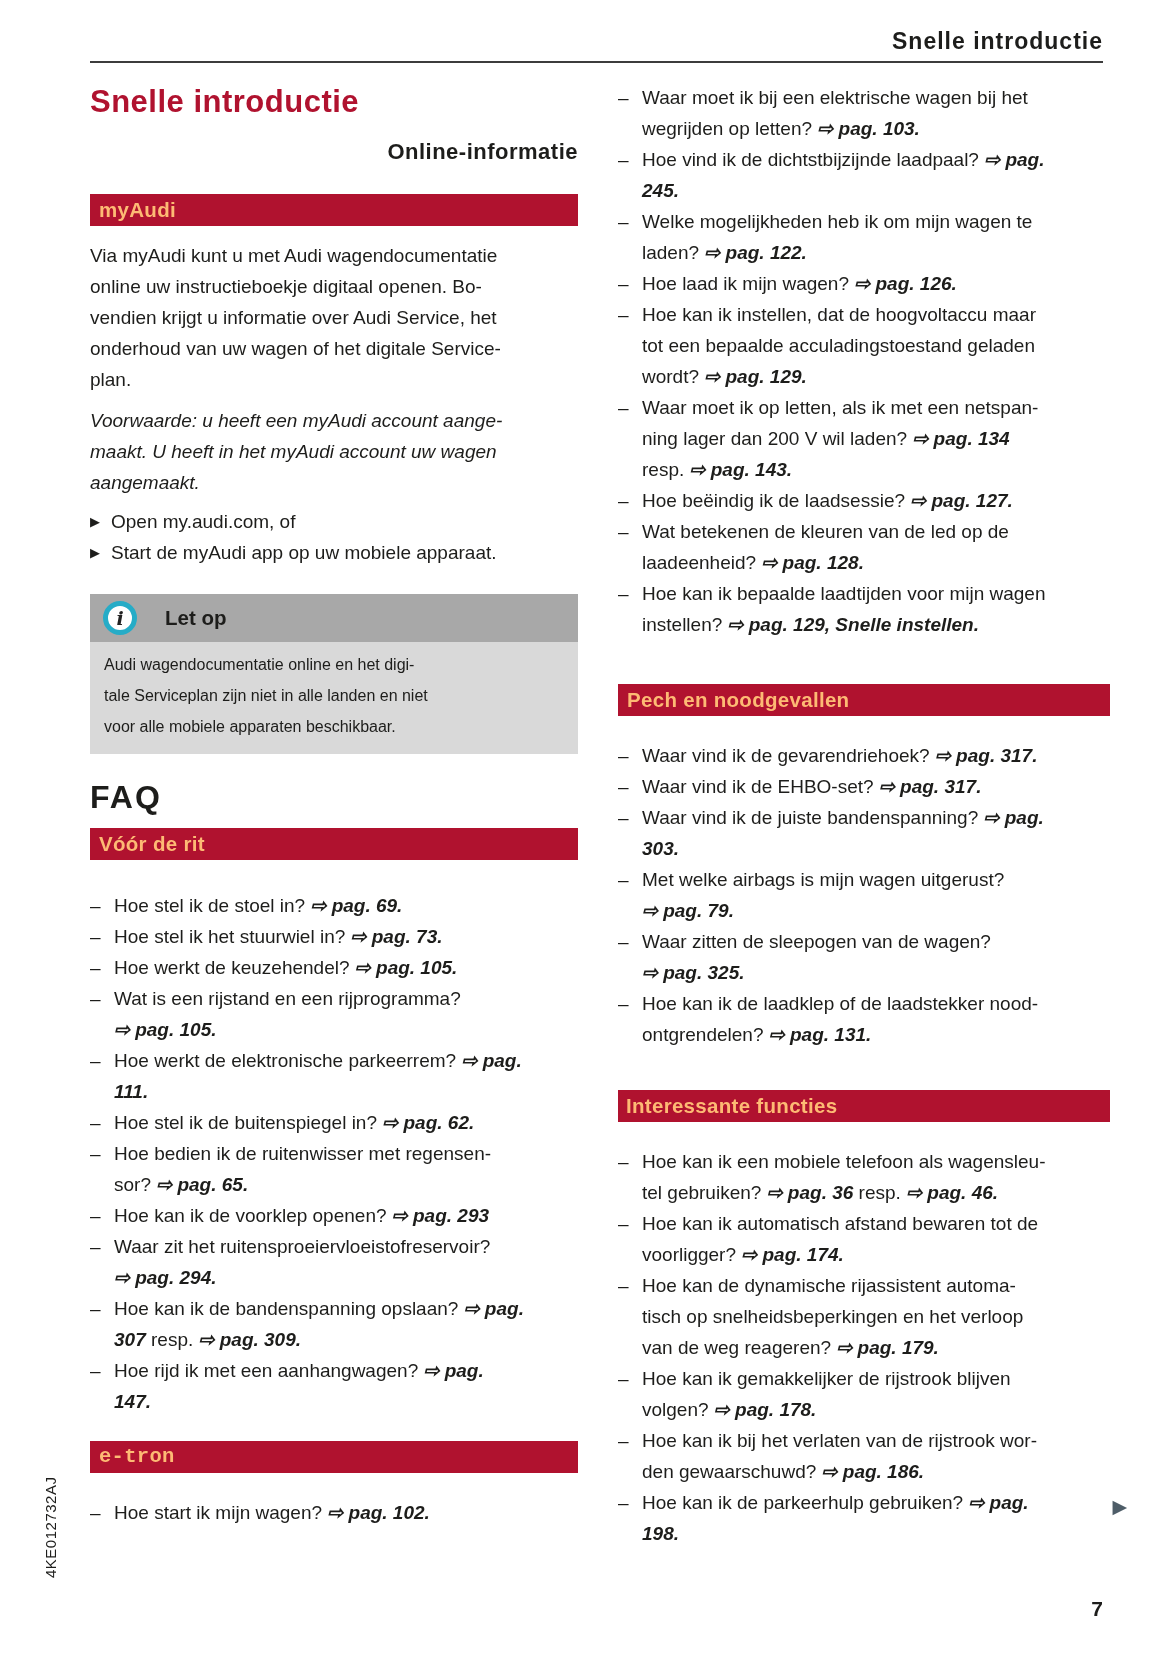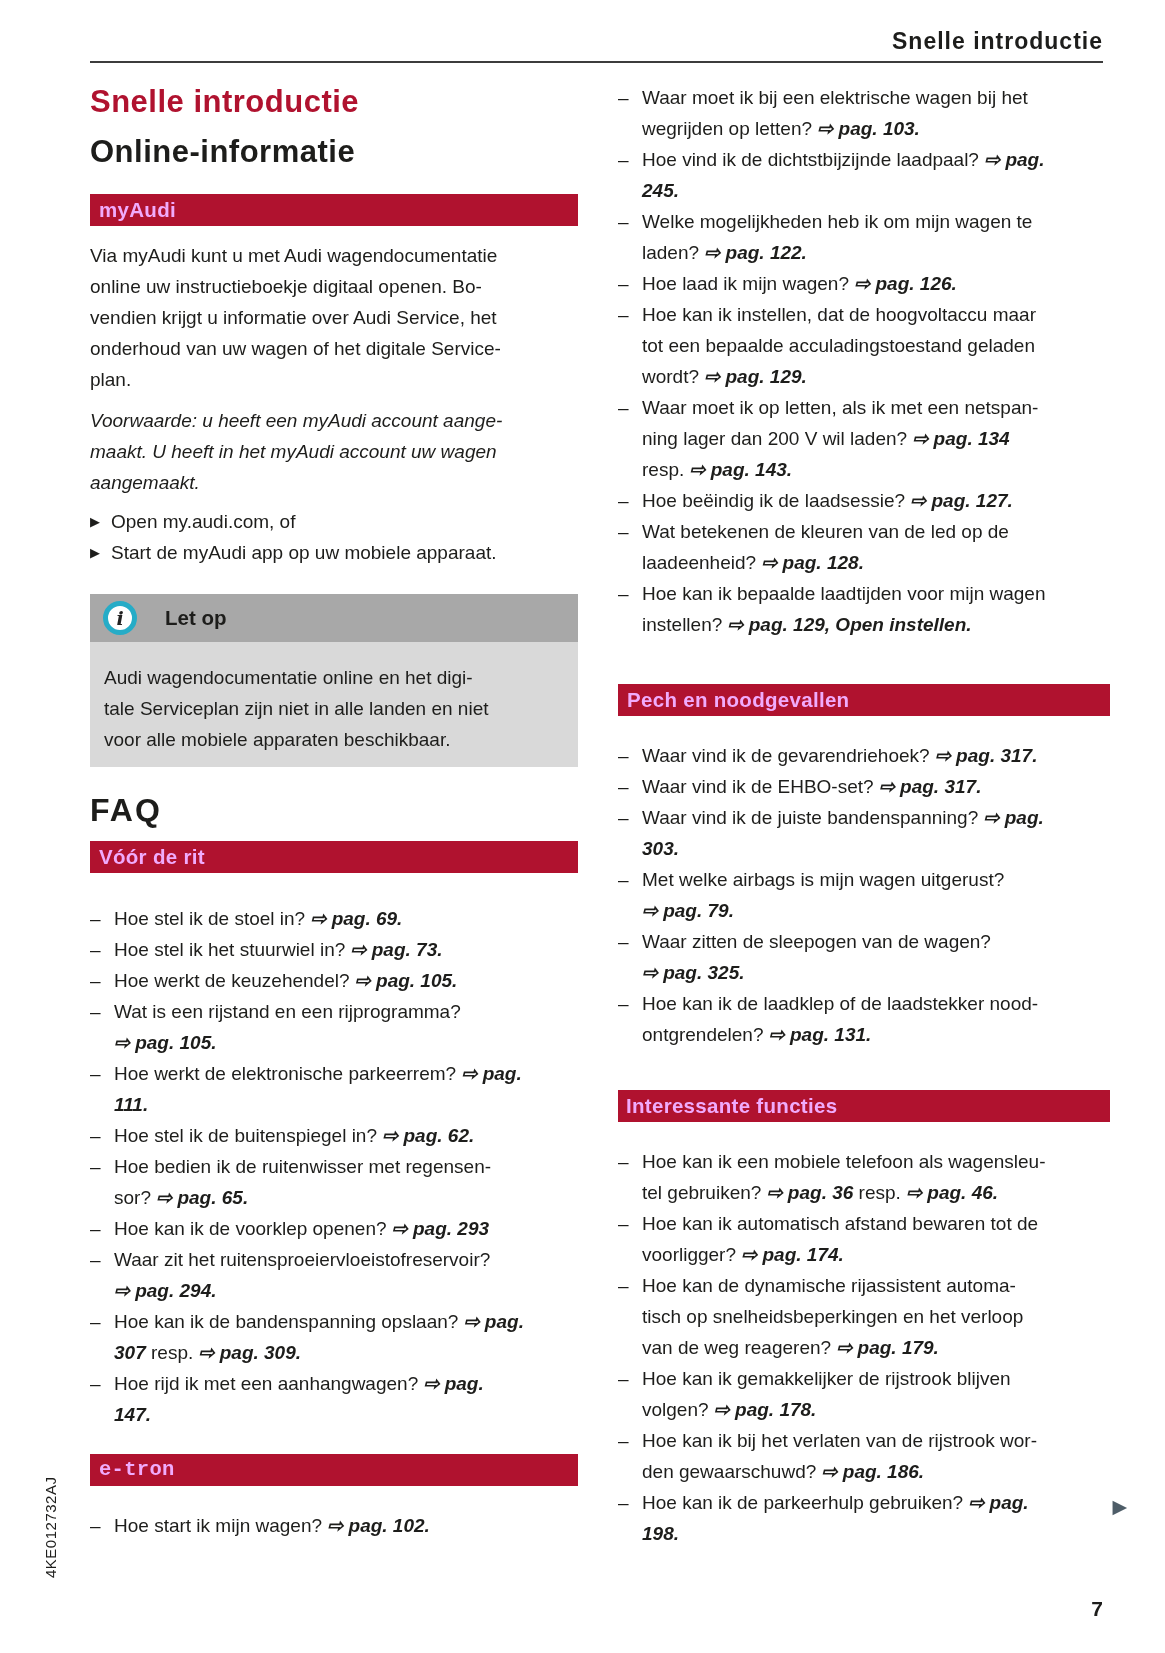--- a/index.html
+++ b/index.html
@@ -19,29 +19,29 @@
   }
   .col{position:absolute;top:0;}
   .col-left{left:90px;width:488px;}
   .col-right{left:618px;width:492px;}
 
   .chapter-title{
     margin:84px 0 0;font-size:31px;line-height:36px;font-weight:700;
     letter-spacing:0.5px;color:var(--red,#b0122f);
   }
   .section-title{
-    margin:14px 0 0;font-size:31px;line-height:36px;font-weight:700;
-    letter-spacing:0.5px;color:var(--ink,#1d1d1b);
+    margin:14px 0 0;font-size:22px;line-height:36px;font-weight:700;
+    letter-spacing:0.5px;color:var(--ink,#1d1d1b);text-align:right;
   }
   .faq-title{
     margin:24px 0 0;font-size:32px;line-height:38px;font-weight:700;
     letter-spacing:2px;color:var(--ink,#1d1d1b);
   }
   .banner{
-    background:var(--red,#b0122f);color:#f0abfc;height:32px;line-height:32px;
+    background:var(--red,#b0122f);color:#fdba74;height:32px;line-height:32px;
     font-size:20.5px;font-weight:700;padding-left:9px;letter-spacing:0.3px;
   }
   .banner.mt-myaudi{margin-top:24px;}
   .banner.mt-voorderit{margin-top:12px;}
   .banner.mt-etron{margin-top:24px;font-family:Liberation Mono, monospace;}
   .banner.mt-pech{margin-top:44px;}
   .banner.mt-interessante{margin-top:40px;padding-left:8px;}
 
   .body-text{font-size:19px;line-height:31px;}
   p.para{margin:0;white-space:pre-line;}
@@ -68,22 +68,22 @@
   }
   .info-icon{
     box-sizing:content-box;width:24px;height:24px;background:#ffffff;
     border:5px solid var(--teal,#26acc7);border-radius:50%;
     display:flex;align-items:center;justify-content:center;
     font-family:"DejaVu Serif", serif;font-style:italic;font-weight:700;
     font-size:19px;color:#222;line-height:1;
   }
   .note-title{font-size:20.5px;font-weight:700;margin-left:28px;}
   .note-body{
-    background:var(--note-body,#d9d9d9);padding:20px 14px 12px;
-    font-size:19px;line-height:31px;white-space:pre-line;
+    background:var(--note-body,#d9d9d9);padding:7px 14px 12px;
+    font-size:16px;line-height:31px;white-space:pre-line;
   }
 
   .doc-code{
     position:absolute;left:42px;top:1578px;transform-origin:0 0;
     transform:rotate(-90deg);font-size:15px;letter-spacing:0.5px;white-space:nowrap;
   }
   .next-arrow{
     position:absolute;top:1497px;right:38px;font-size:19px;
     color:var(--arrow,#4e5d68);line-height:1;
   }
@@ -169,21 +169,21 @@
       <li class="faq-item"><span class="marker">–</span><span class="content"><span>Hoe kan ik instellen, dat de hoogvoltaccu maar
 tot een bepaalde acculadingstoestand geladen
 wordt? </span><span class="ref">⇨ pag. 129.</span></span></li>
       <li class="faq-item"><span class="marker">–</span><span class="content"><span>Waar moet ik op letten, als ik met een netspan-
 ning lager dan 200 V wil laden? </span><span class="ref">⇨ pag. 134</span><span>
 resp. </span><span class="ref">⇨ pag. 143.</span></span></li>
       <li class="faq-item"><span class="marker">–</span><span class="content"><span>Hoe beëindig ik de laadsessie? </span><span class="ref">⇨ pag. 127.</span></span></li>
       <li class="faq-item"><span class="marker">–</span><span class="content"><span>Wat betekenen de kleuren van de led op de
 laadeenheid? </span><span class="ref">⇨ pag. 128.</span></span></li>
       <li class="faq-item"><span class="marker">–</span><span class="content"><span>Hoe kan ik bepaalde laadtijden voor mijn wagen
-instellen? </span><span class="ref">⇨ pag. 129, Open instellen.</span></span></li>
+instellen? </span><span class="ref">⇨ pag. 129, Snelle instellen.</span></span></li>
     </ul>
 
   <div class="banner mt-pech">Pech en noodgevallen</div>
   <ul class="plain faq-list body-text">
       <li class="faq-item"><span class="marker">–</span><span class="content"><span>Waar vind ik de gevarendriehoek? </span><span class="ref">⇨ pag. 317.</span></span></li>
       <li class="faq-item"><span class="marker">–</span><span class="content"><span>Waar vind ik de EHBO-set? </span><span class="ref">⇨ pag. 317.</span></span></li>
       <li class="faq-item"><span class="marker">–</span><span class="content"><span>Waar vind ik de juiste bandenspanning? </span><span class="ref">⇨ pag.
 303.</span></span></li>
       <li class="faq-item"><span class="marker">–</span><span class="content"><span>Met welke airbags is mijn wagen uitgerust?
 </span><span class="ref">⇨ pag. 79.</span></span></li>

